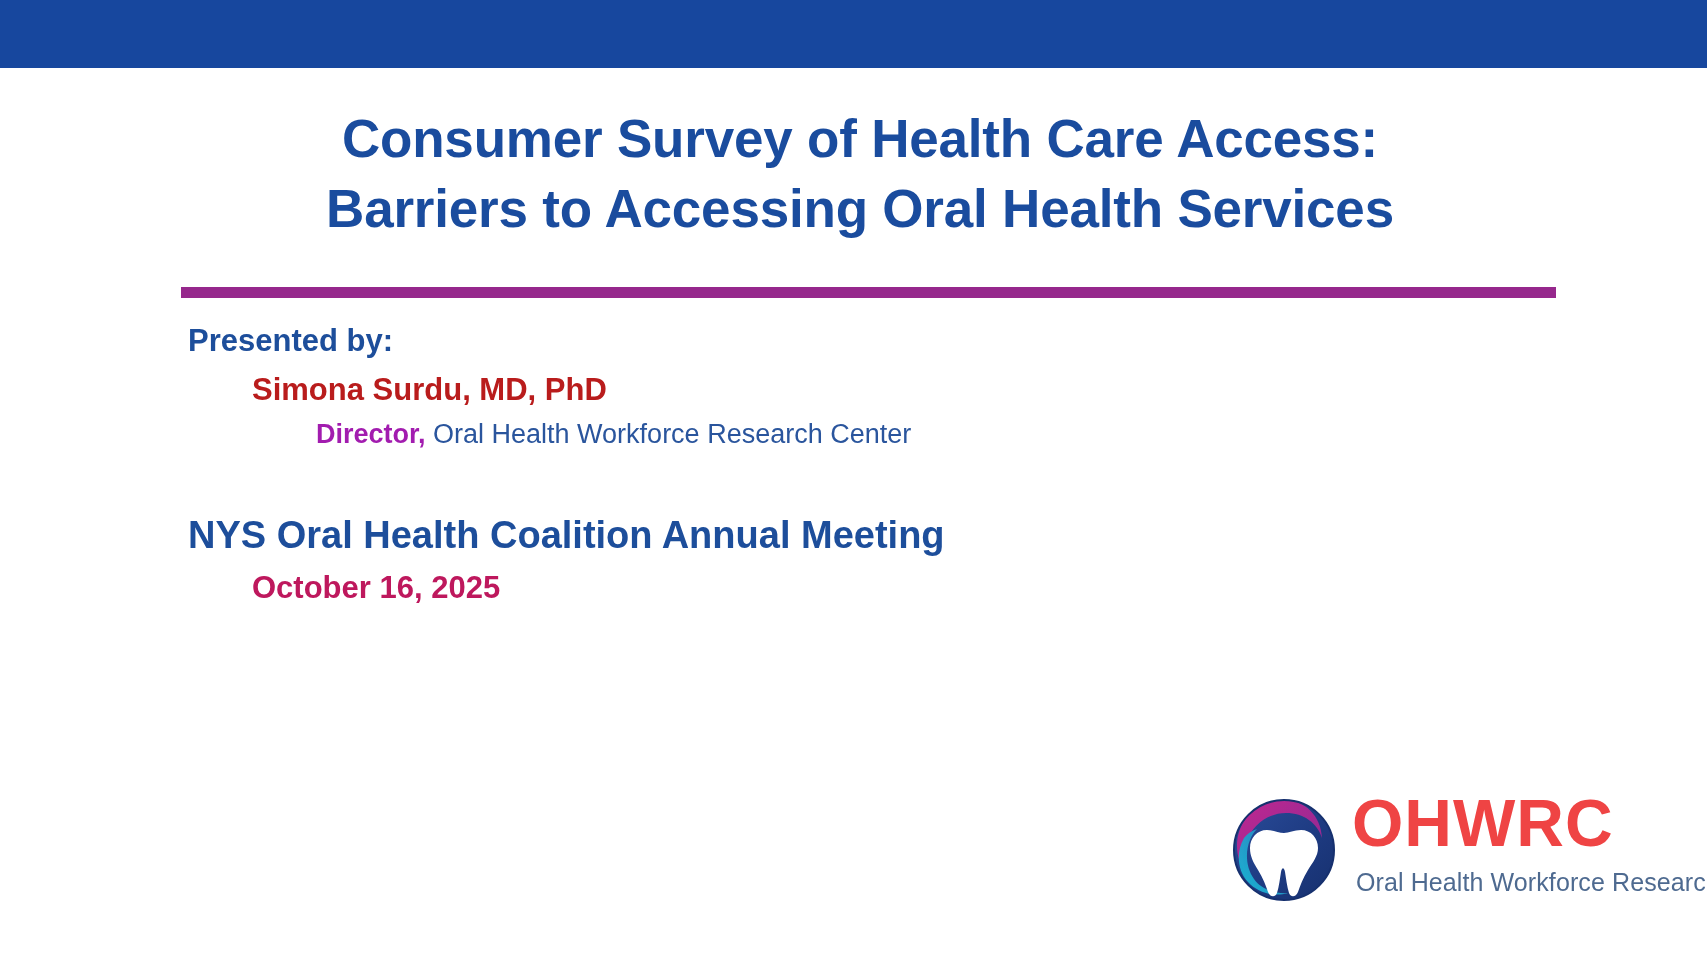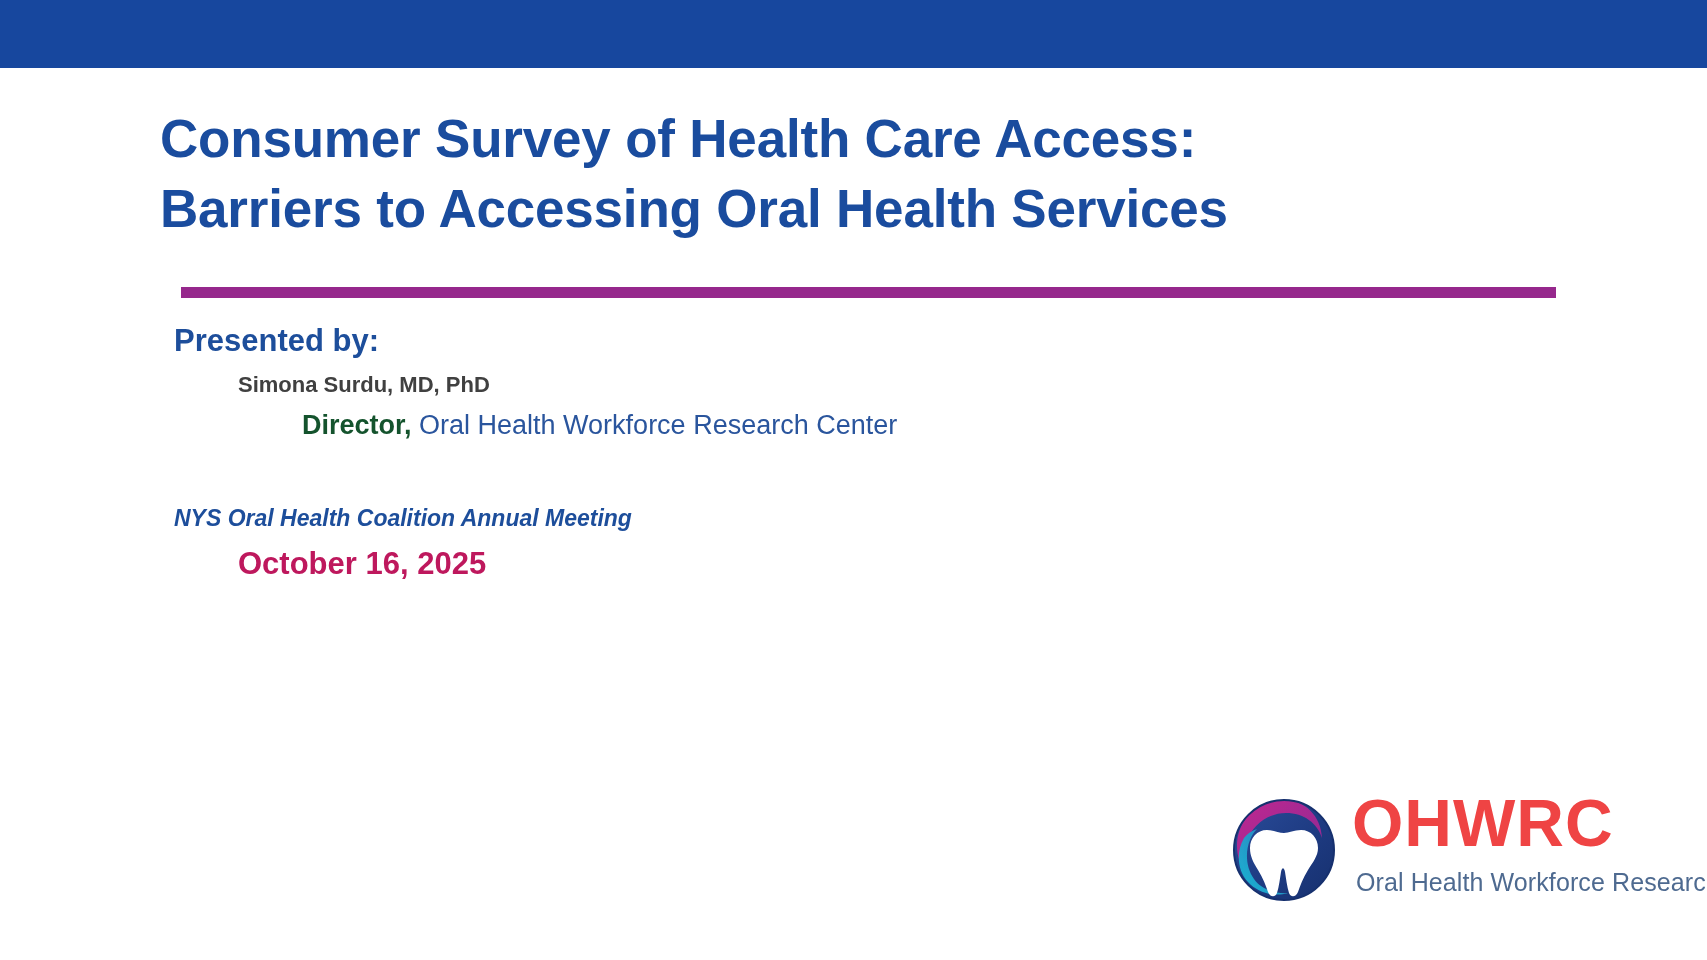--- a/index.html
+++ b/index.html
@@ -30,20 +30,21 @@
     height: 68px;
     background: #17479E;
   }
 
   
   .title-block {
     position: absolute;
     left: 160px;
     top: 104px;
     width: 1400px;
+    text-align: center;
   }
   .title-line {
     font-family: "Liberation Sans", sans-serif;
     font-size: 53px;
     font-weight: bold;
     color: #1A4C9E;
     letter-spacing: -0.2px;
     line-height: 1.32;
     white-space: nowrap;
   }
@@ -54,65 +55,64 @@
     left: 181px;
     top: 287px;
     width: 1375px;
     height: 11px;
     background: #96288C;
   }
 
   
   .body-block {
     position: absolute;
-    left: 174px;
+    left: 188px;
     top: 325px;
     width: 1200px;
   }
   .lvl1 {
     font-size: 31px;
     font-weight: bold;
     color: #1D4E9B;
     line-height: 1.0;
     margin: 0 0 18px 0;
     white-space: nowrap;
   }
   .lvl2 {
-    font-size: 22px;
-    font-weight: bold;
-    color: #404040;
+    font-size: 31px;
+    font-weight: bold;
+    color: #b91c1c;
     line-height: 1.0;
     margin: 0 0 16px 0;
     padding-left: 64px;
     white-space: nowrap;
   }
   .lvl3 {
     font-size: 27px;
     font-weight: normal;
     color: #2A559D;
     line-height: 1.0;
     margin: 0 0 16px 0;
     padding-left: 128px;
     white-space: nowrap;
   }
   .lvl3 .bold {
     font-weight: bold;
-    color: #14532d;
+    color: #a21caf;
   }
   .spacer {
     height: 52px;
   }
   .meeting {
-    font-size: 23px;
+    font-size: 38px;
     font-weight: bold;
     color: #1D4E9B;
     line-height: 1.0;
     margin: 0 0 18px 0;
     white-space: nowrap;
-    font-style: italic;
   }
   .meeting-date {
     font-size: 31px;
     font-weight: bold;
     color: #be185d;
     line-height: 1.0;
     margin: 0;
     padding-left: 64px;
     white-space: nowrap;
   }

